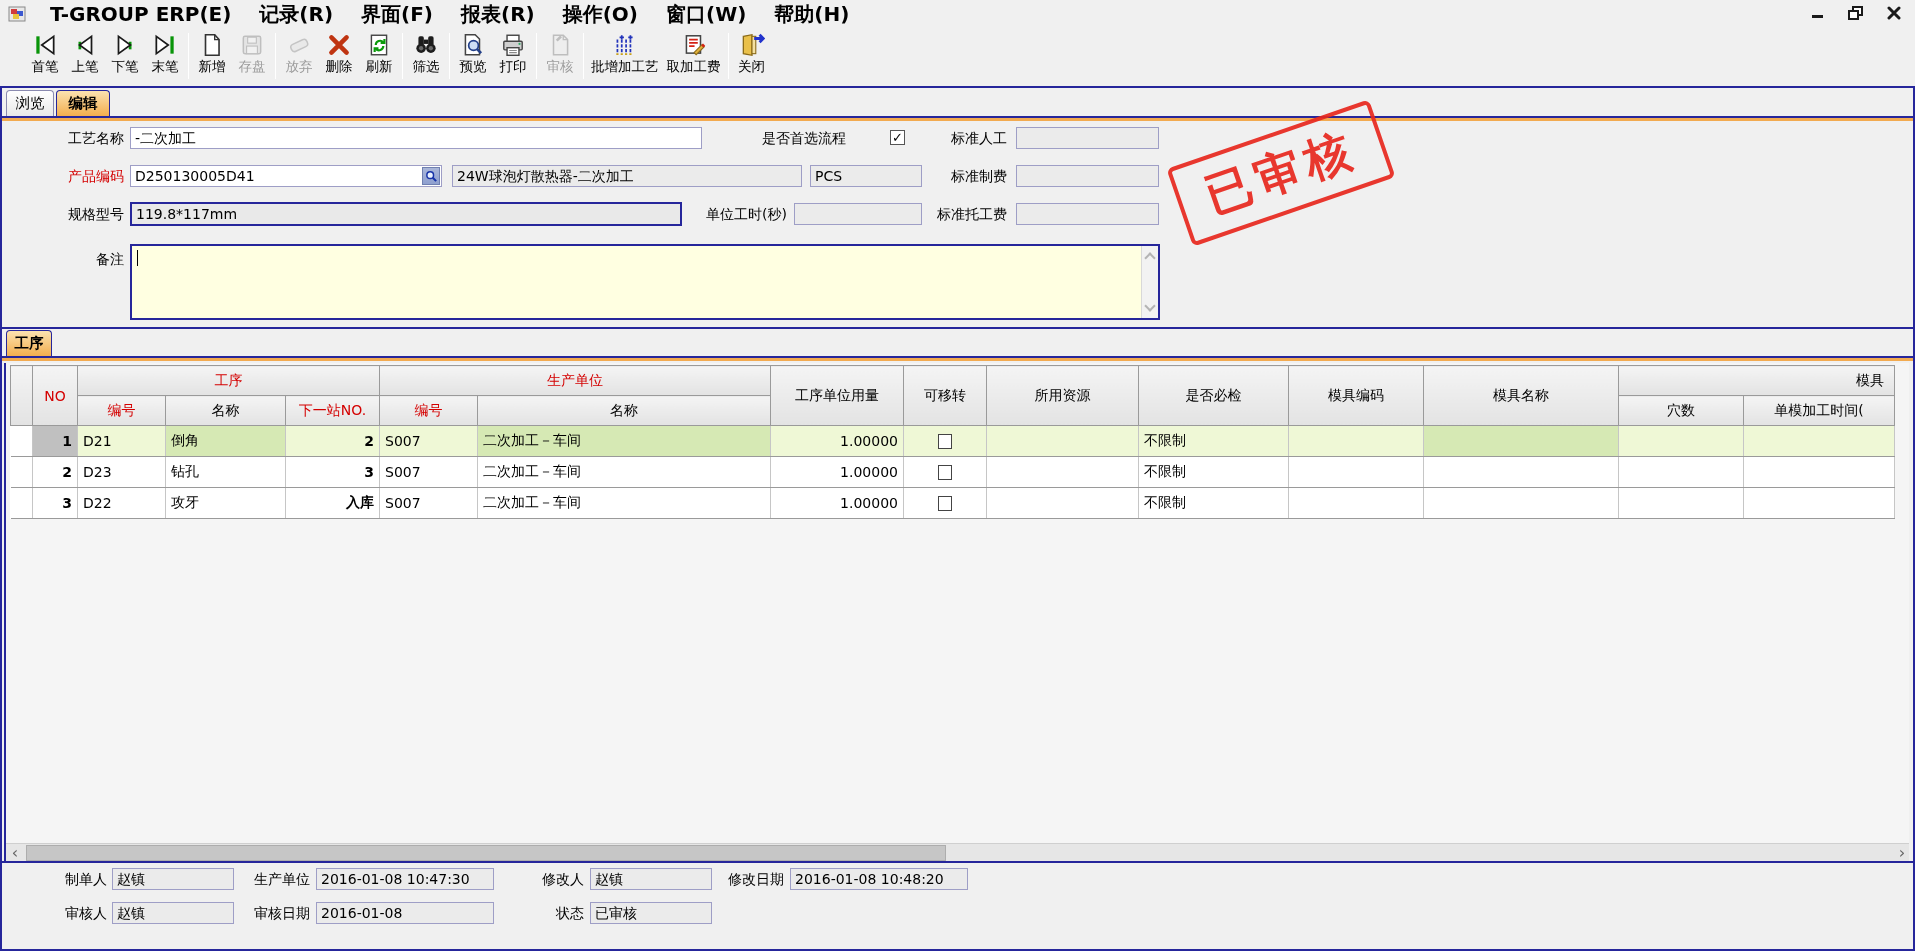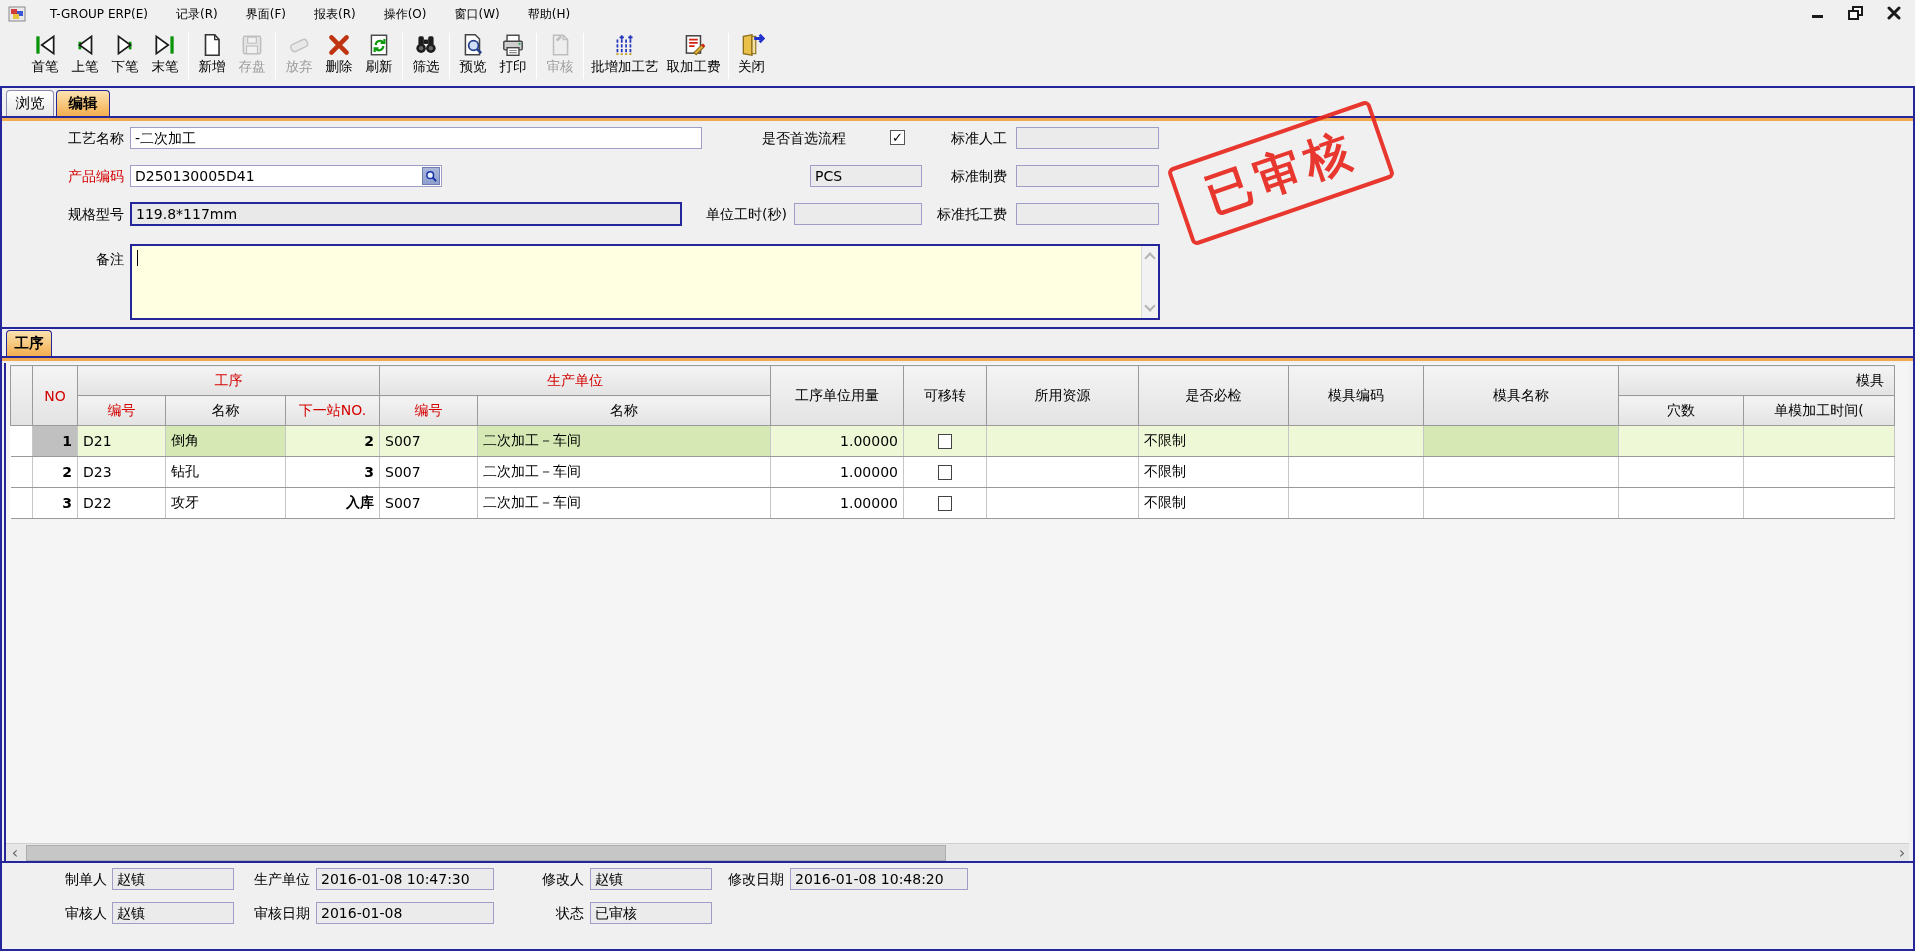--- a/index.html
+++ b/index.html
@@ -3,21 +3,21 @@
 <meta charset="utf-8">
 <style>
   * { margin:0; padding:0; box-sizing:border-box; }
   html,body { width:1915px; height:951px; }
   body { font-family:"DejaVu Sans","Liberation Sans",sans-serif; background:#f0f0f0; font-size:14px; color:#000; }
   #app { position:relative; width:1915px; height:951px; overflow:hidden; background:#f0f0f0; }
 
   
   #menubar { position:absolute; left:0; top:0; width:1915px; height:28px; display:flex; align-items:center; background:#f0f0f0; }
   .appicon { width:18px; height:16px; margin:0 10px 0 8px; }
-  .menu-item { padding:3px 14px; font-size:12px; white-space:nowrap; cursor:default; }
+  .menu-item { padding:3px 14px; font-size:20px; white-space:nowrap; cursor:default;font-weight:bold; }
   #win-controls { position:absolute; right:10px; top:3px; display:flex; gap:16px; align-items:center; }
   .wc { width:22px; height:20px; display:flex; align-items:center; justify-content:center; }
 
   
   #toolbar { position:absolute; left:0; top:28px; width:1915px; height:58px; display:flex; align-items:flex-start; padding:2px 0 0 4px; background:#f0f0f0;margin-left:21px; }
   .tbtn { display:flex; flex-direction:column; align-items:center; justify-content:flex-start; padding:1px 4px 0 4px; min-width:40px; height:54px; }
   .tbtn .ticon { width:27px; height:27px; display:flex; align-items:center; justify-content:center; }
   .tbtn .tlabel { font-size:13.5px; line-height:17px; white-space:nowrap; }
   .tbtn.disabled .tlabel { color:#9c9c9c; }
   .tbtn.disabled .ticon { opacity:.5; filter:grayscale(1); }
@@ -317,20 +317,21 @@
     <div class="flabel red" style="left:0; top:77px; width:122px;">产品编码</div>
     <div class="field" style="left:128px; top:77px; width:312px; padding-right:22px;">
       <span>D250130005D41</span>
       <span class="lookup-btn">
         <svg width="13" height="13" viewBox="0 0 14 14">
             <circle cx="5.6" cy="5.6" r="3.6" fill="#eaf2ff" stroke="#1733a8" stroke-width="1.6"></circle>
             <path d="M8.4 8.4 L12 12" stroke="#1733a8" stroke-width="2.2"></path>
           </svg>
       </span>
     </div>
+    <div class="field ro" style="left:450px; top:77px; width:350px;">24W球泡灯散热器-二次加工</div>
     <div class="field ro" style="left:808px; top:77px; width:112px;">PCS</div>
     <div class="flabel" style="left:880px; top:77px; width:125px;">标准制费</div>
     <div class="field ro" style="left:1014px; top:77px; width:143px;"></div>
 
     <div class="flabel" style="left:0; top:115px; width:122px;">规格型号</div>
     <div class="field focusb" style="left:128px; top:114px; width:552px; height:24px;">119.8*117mm</div>
     <div class="flabel" style="left:660px; top:115px; width:125px;">单位工时(秒)</div>
     <div class="field ro" style="left:792px; top:115px; width:128px;"></div>
     <div class="flabel" style="left:880px; top:115px; width:125px;">标准托工费</div>
     <div class="field ro" style="left:1014px; top:115px; width:143px;"></div>

